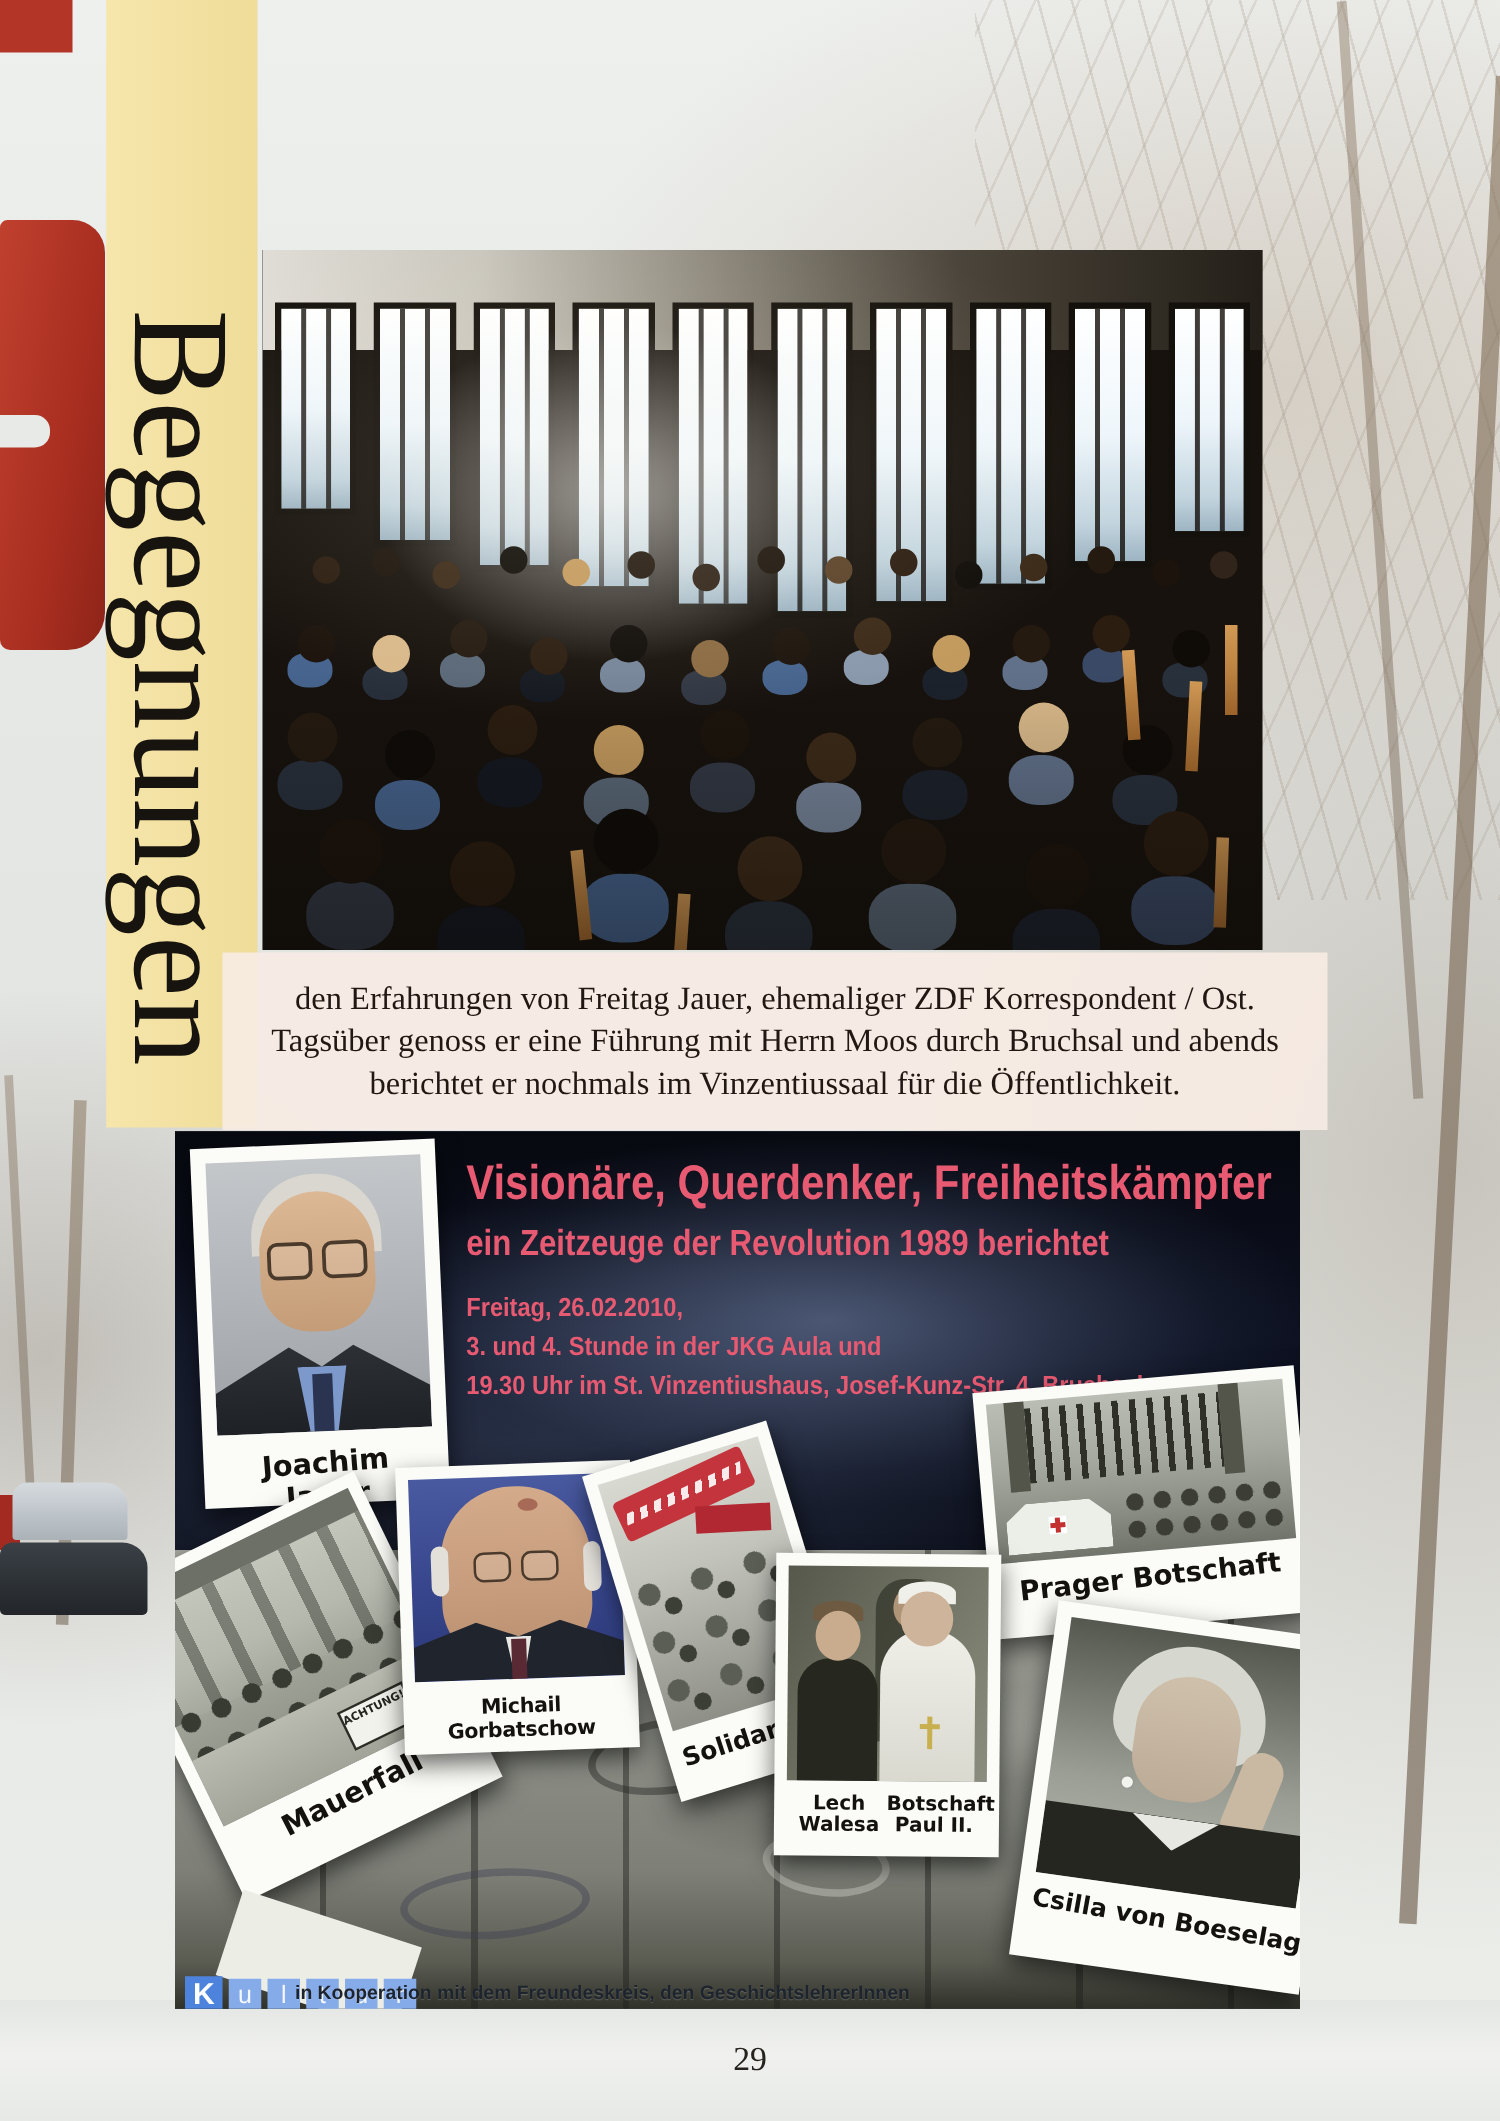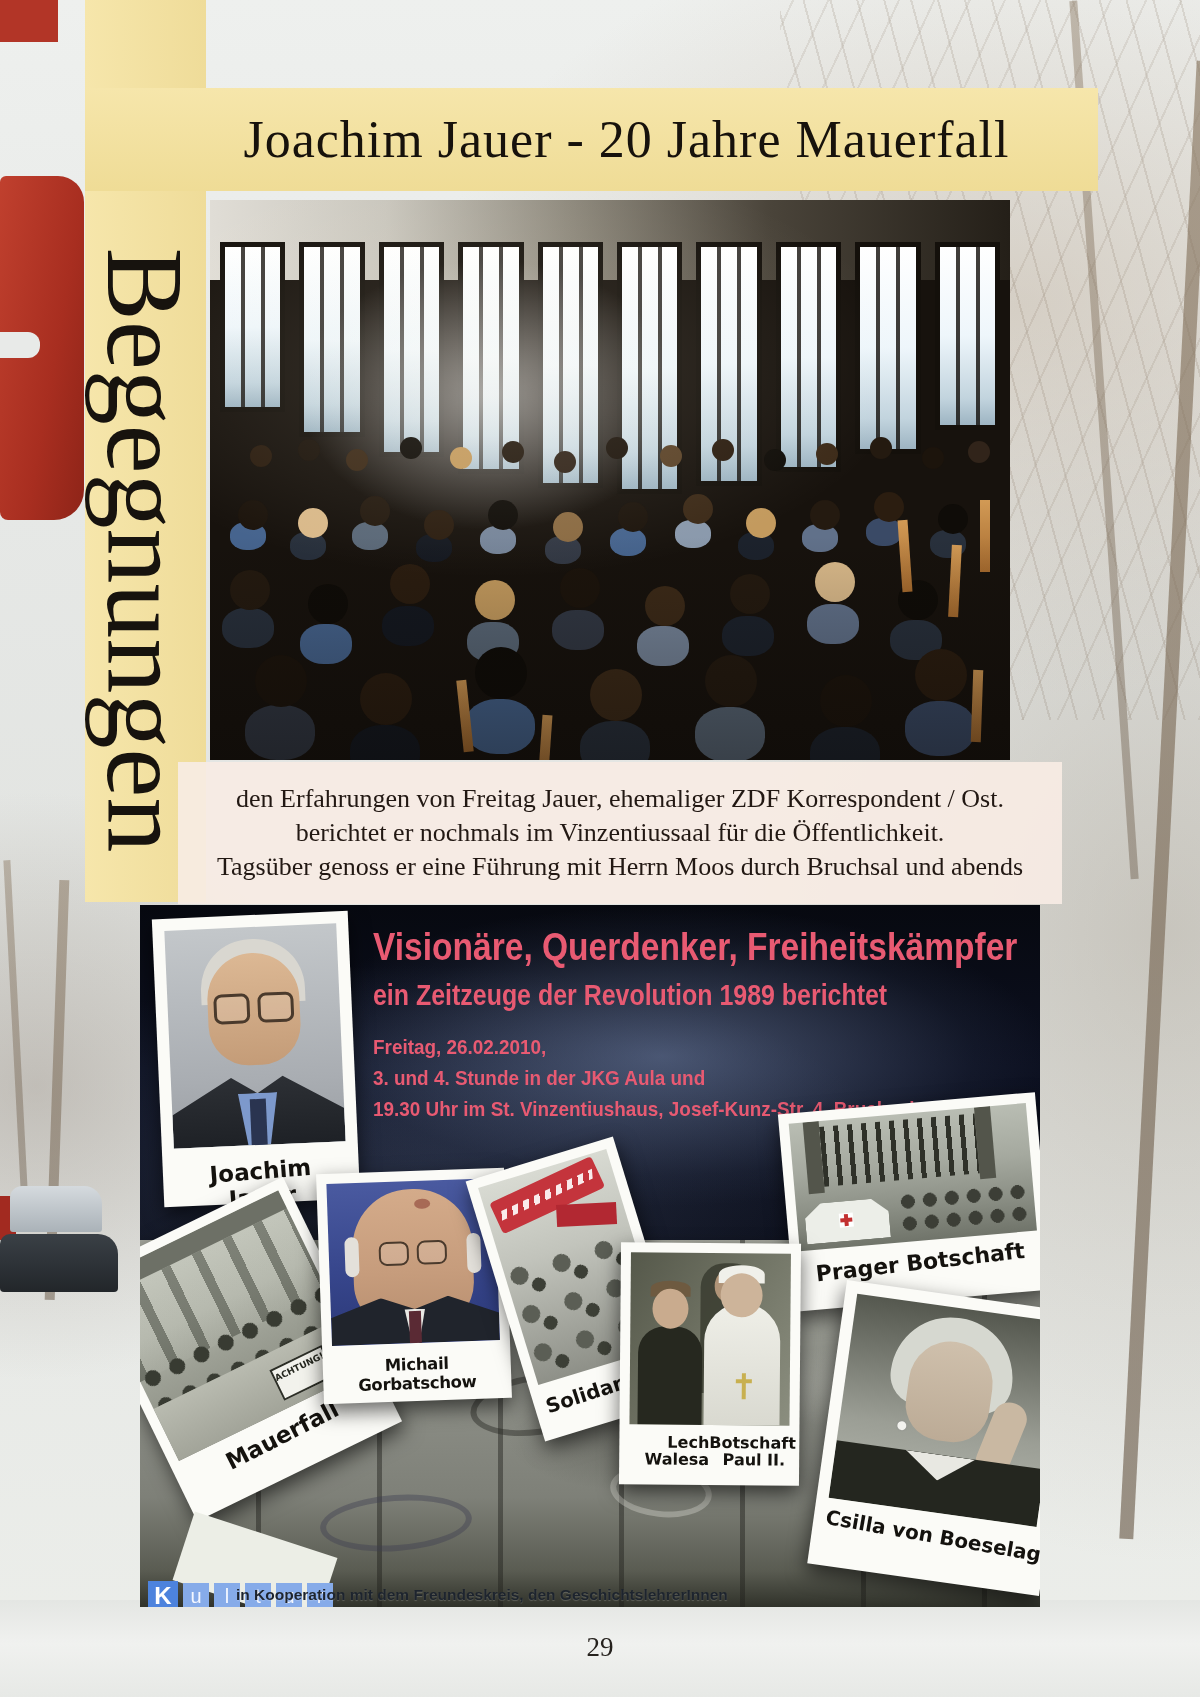--- a/index.html
+++ b/index.html
@@ -189,21 +189,21 @@
   .pp-robe{right:10px;bottom:0;width:76px;height:122px;border-radius:38px 38px 0 0;
       background:linear-gradient(180deg,#efefe8,#d9d9d0);}
   .pp-cap{right:26px;top:12px;width:46px;height:18px;border-radius:50% 50% 0 0;background:#f0f0ea;}
   .pp-head{right:28px;top:20px;width:42px;height:44px;border-radius:50%;background:#cdb49a;}
   .pp-cross{right:44px;bottom:26px;width:4px;height:26px;background:#c8b050;}
   .pp-cross::after{content:"";position:absolute;left:-6px;top:6px;width:16px;height:4px;background:#c8b050;}
   .lw-suit{left:8px;bottom:0;width:64px;height:98px;background:#26281f;border-radius:26px 26px 0 0;}
   .lw-hair{left:20px;top:28px;width:40px;height:16px;border-radius:50% 50% 0 0;background:#6e5a40;}
   .lw-head{left:22px;top:36px;width:36px;height:40px;border-radius:50%;background:#c9ab8e;}
   .pope-labels{display:flex;justify-content:space-between;padding:9px 4px 0;}
-  .pope-labels .lab{font-size:16px;line-height:17px;width:76px;text-align:right;}
+  .pope-labels .lab{font-size:16px;line-height:17px;width:76px;text-align:center;}
 
   .pol-prag{left:646px;top:198px;width:258px;height:198px;transform:rotate(-5deg);padding:10px 10px 0;}
   .pol-prag .ph{height:128px;background:linear-gradient(180deg,#b9bdb3 0%,#a5a99f 40%,#8d9187 70%,#70746a 100%);}
   .pr-pilL{left:14px;top:0;width:16px;height:72px;background:#53554b;}
   .pr-pilR{left:186px;top:0;width:16px;height:72px;background:#53554b;}
   .pr-gate{left:30px;top:6px;width:156px;height:60px;
       background:repeating-linear-gradient(90deg,#2f3129 0 5px, transparent 5px 14px);}
   .pr-tent{left:8px;bottom:6px;width:84px;height:40px;background:#eceee8;
       clip-path:polygon(0 100%,0 35%,20% 0,80% 0,100% 35%,100% 100%);}
   .pr-cross{left:42px;bottom:20px;width:14px;height:14px;background:
@@ -250,23 +250,20 @@
   <div class="abs trunk l2"></div>
   <div class="abs sculpt-top"></div>
   <div class="abs sculpt-main"></div>
   <div class="abs sculpt-notch"></div>
   <div class="abs car-red"></div>
   <div class="abs car-silver"></div>
   <div class="abs car-dark"></div>
   <div class="abs snow"></div>
 
   <div class="abs band-v"></div>
-  <div class="abs band-h">
-    <div class="page-title">Joachim Jauer - 20 Jahre Mauerfall</div>
-  </div>
   <div class="abs beg-label">Begegnungen</div>
 
   <div class="abs photo">
     <div class="abs ceiling"></div>
     <div class="win-row">
       <div class="win"></div>
         <div class="win"></div>
       <div class="win"></div>
         <div class="win"></div>
       <div class="win"></div>
@@ -288,22 +285,22 @@
     <div class="abs chair c2"></div>
     <div class="abs chair c3"></div>
     <div class="abs chair c4"></div>
     <div class="abs chair c5"></div>
     <div class="abs chair c6"></div>
     <div class="abs photo-shade"></div>
   </div>
 
   <div class="abs caption">
     <div>den Erfahrungen von Freitag Jauer, ehemaliger ZDF Korrespondent / Ost.</div>
+    <div>Tagsüber genoss er eine Führung mit Herrn Moos durch Bruchsal und abends</div>
     <div>berichtet er nochmals im Vinzentiussaal für die Öffentlichkeit.</div>
-    <div>Tagsüber genoss er eine Führung mit Herrn Moos durch Bruchsal und abends</div>
   </div>
 
   <div class="abs poster">
     <div class="abs sky"></div>
     <div class="abs wall"></div>
     <div class="abs graf g1"></div>
     <div class="abs graf g2"></div>
     <div class="abs graf g3"></div>
 
     <div class="abs p-title" style="color:#e85a72">Visionäre, Querdenker, Freiheitskämpfer</div>

